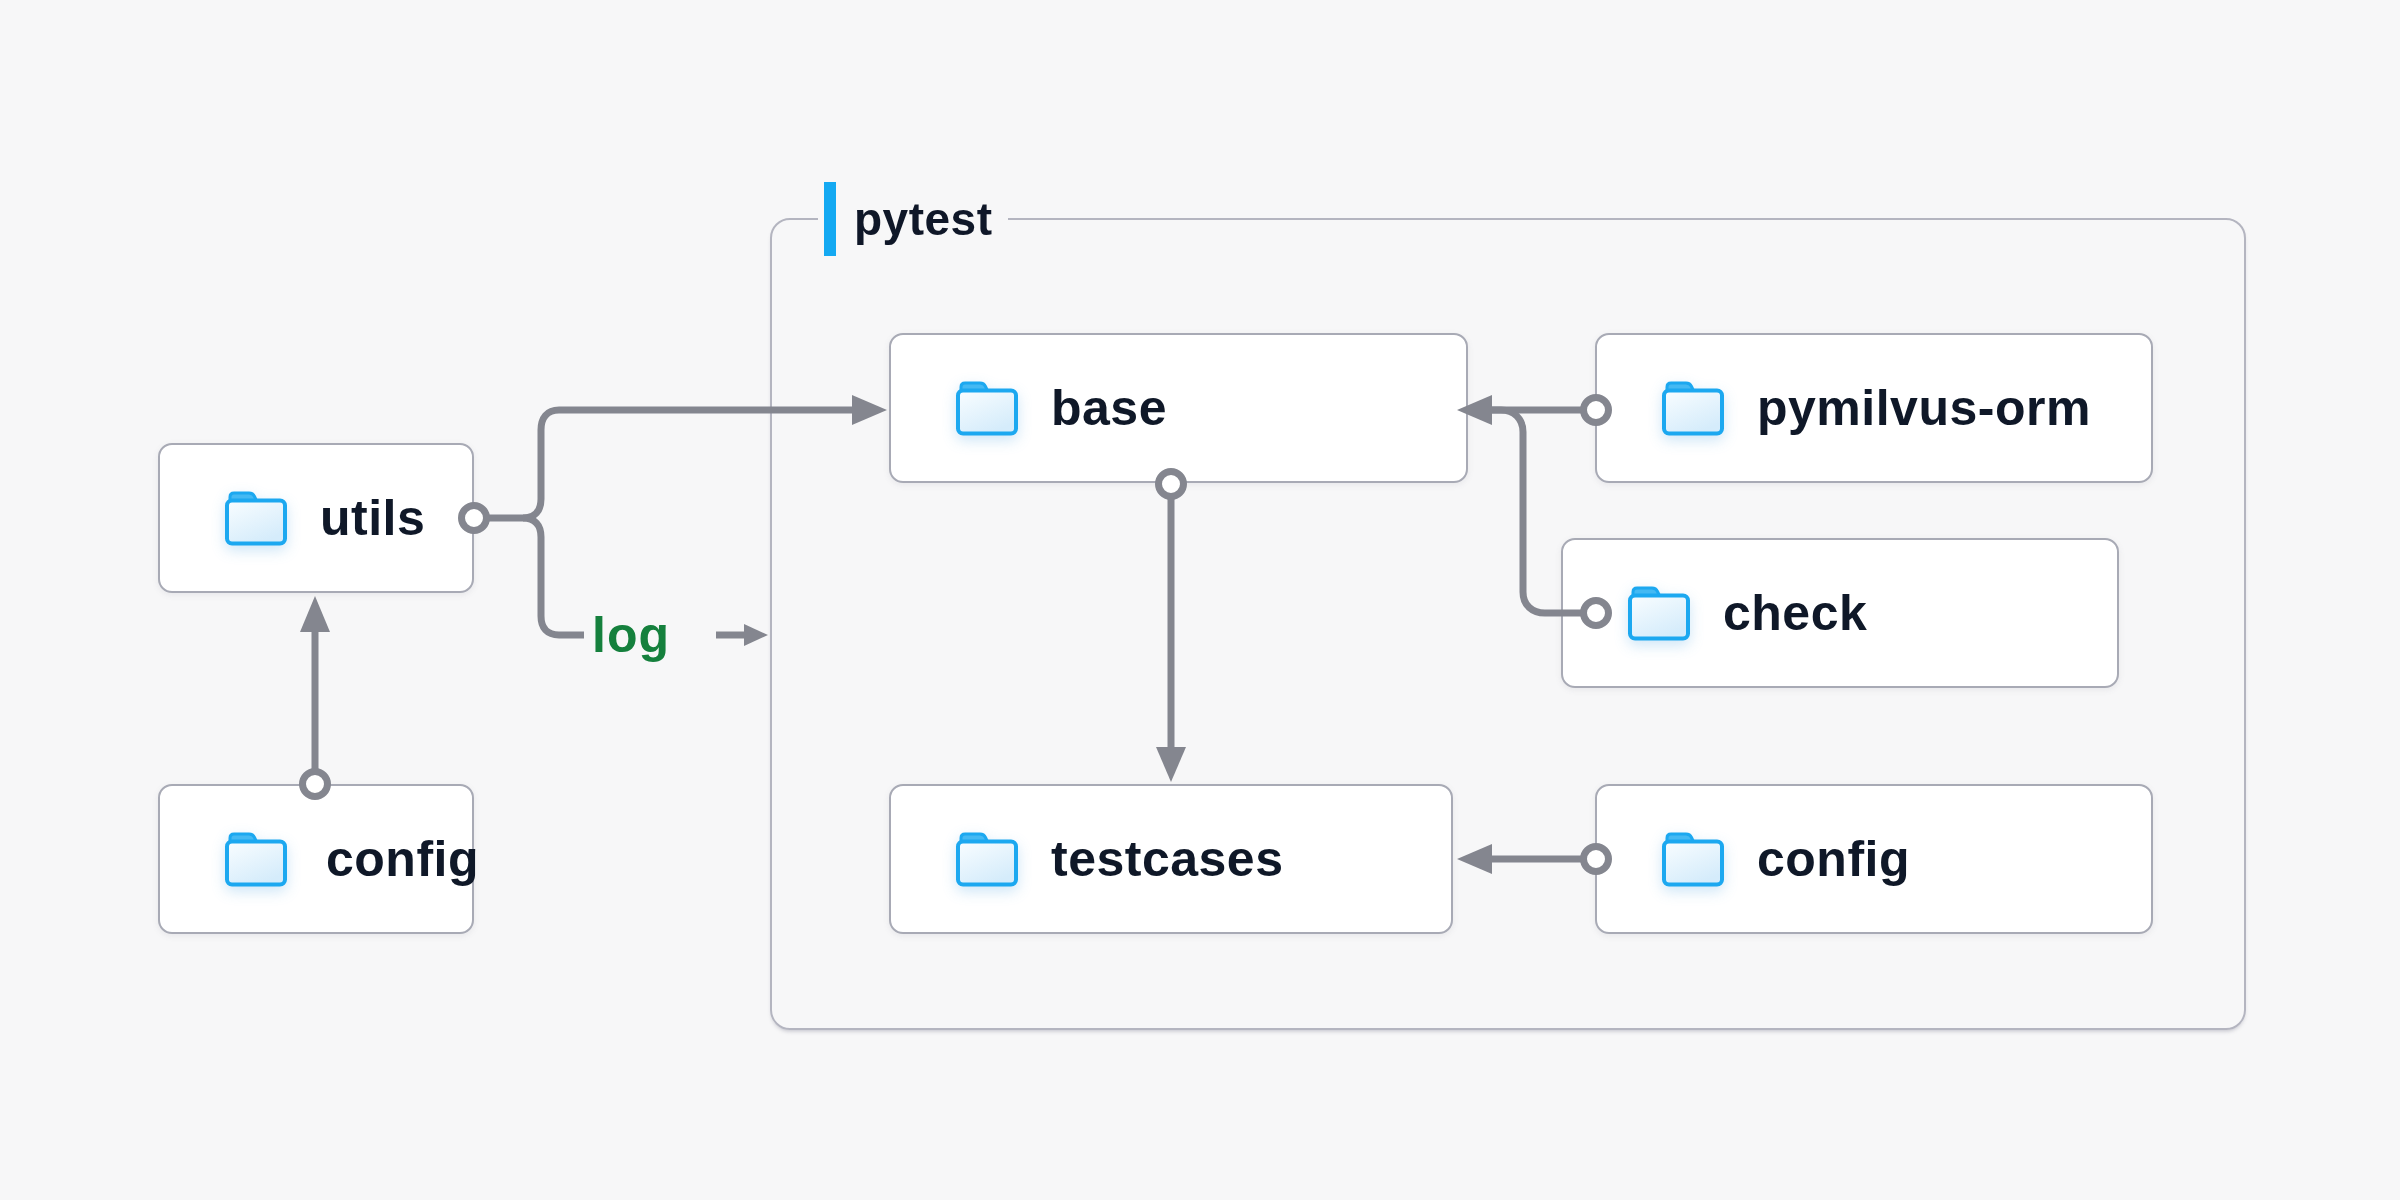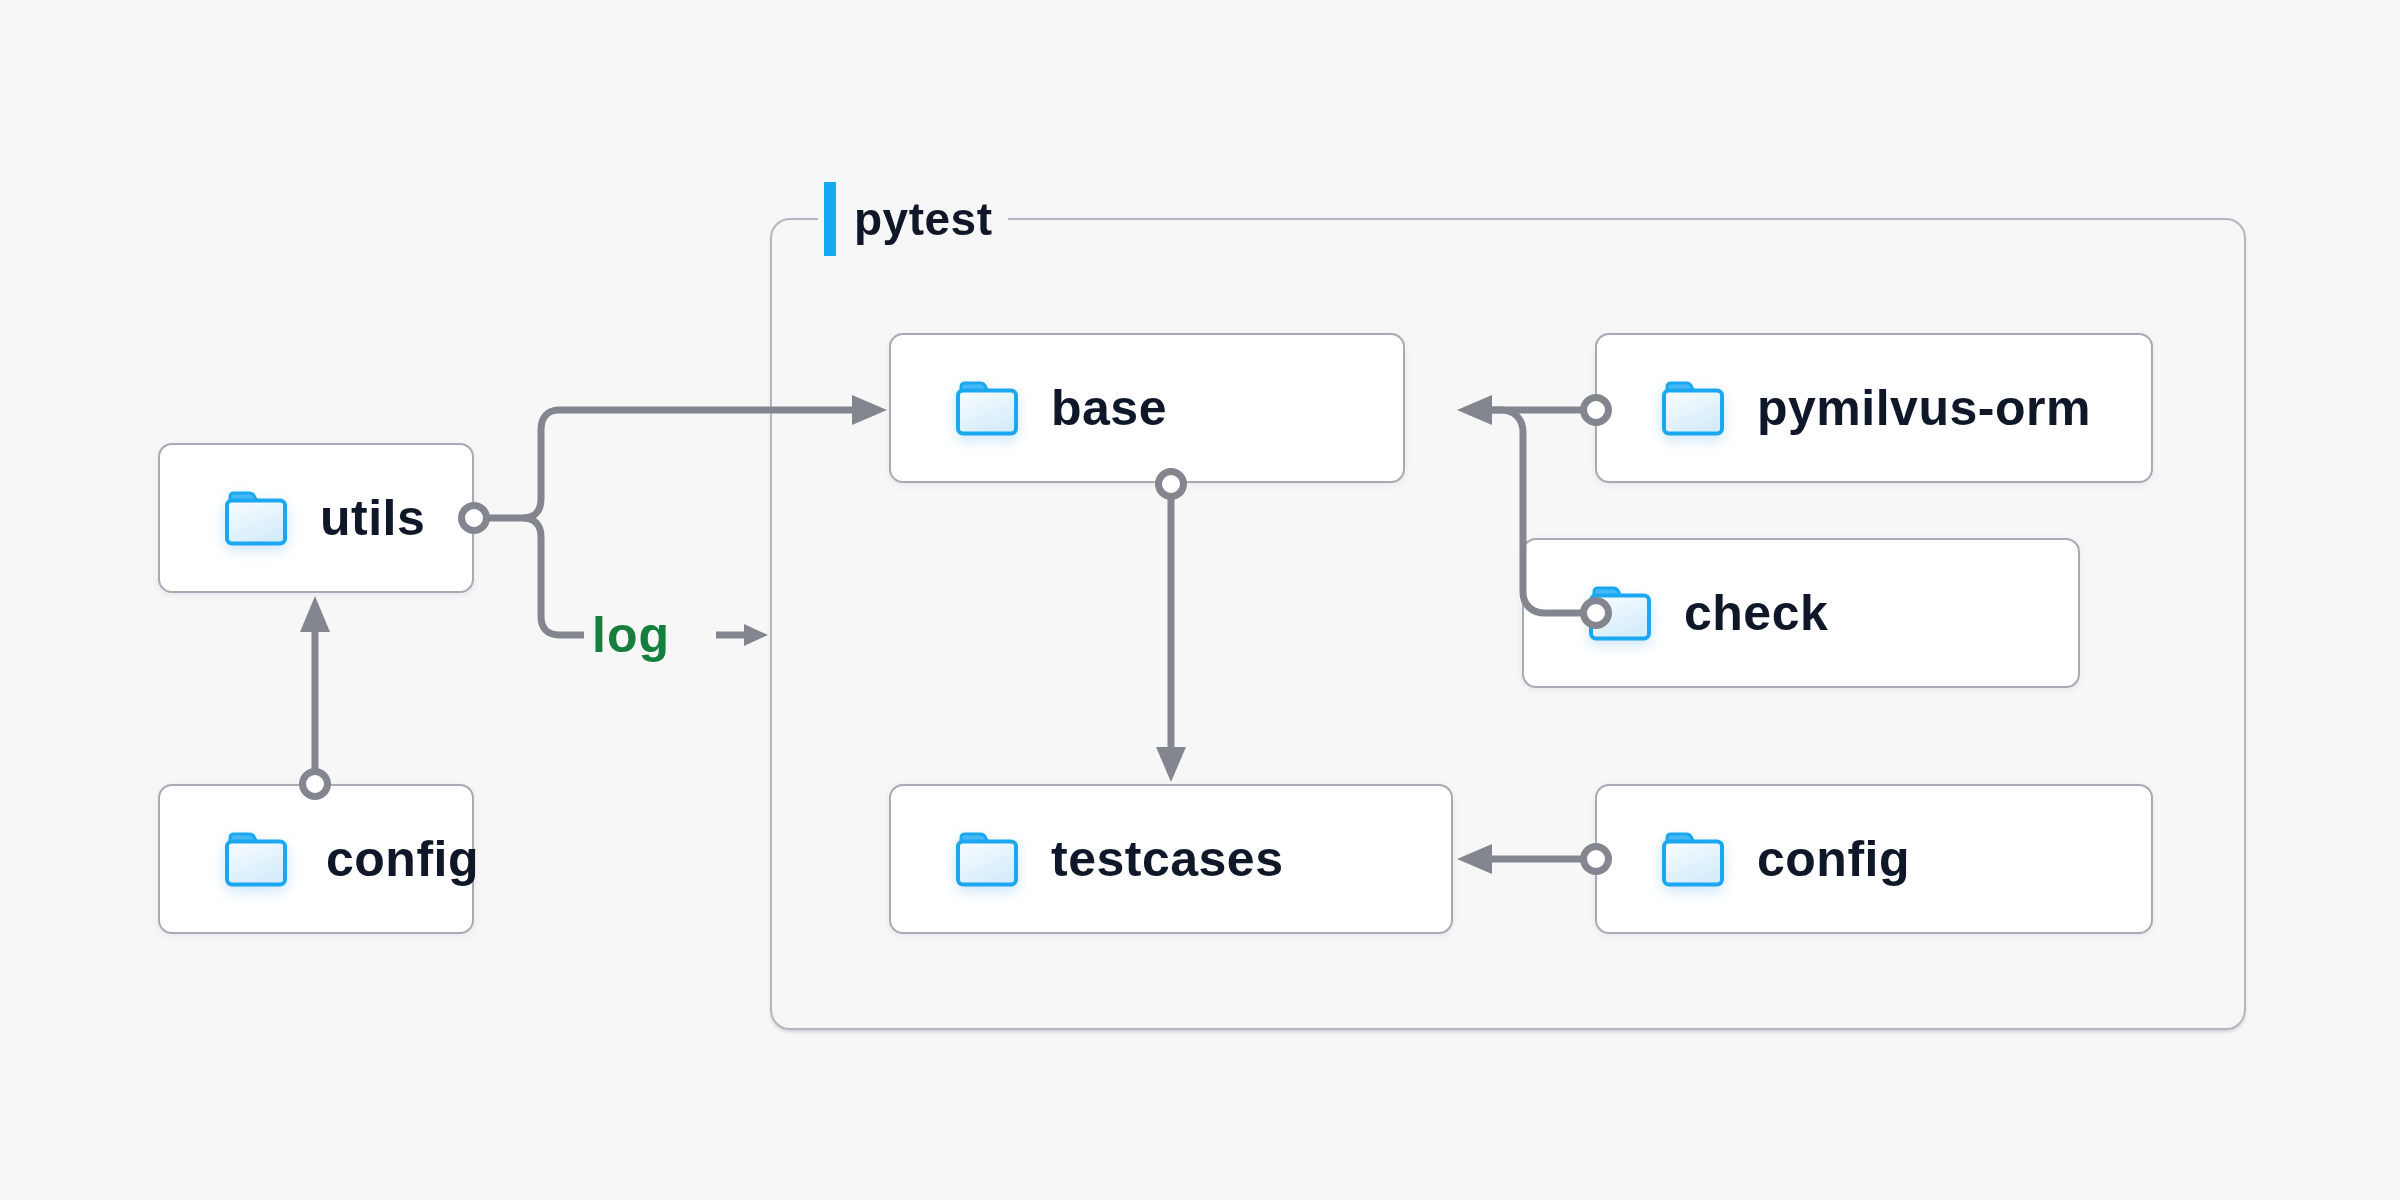--- a/index.html
+++ b/index.html
@@ -34,23 +34,23 @@
     background:#fff;border:2px solid #A8AAB5;border-radius:14px;
     display:flex;align-items:center;gap:30px;
     padding-left:62px;box-sizing:border-box;
     box-shadow:0 2px 6px rgba(100,100,120,.10);
   }
   .node .label{font-size:50px;font-weight:700;color:#0F1828;letter-spacing:.5px;}
   .node svg.folder{flex:0 0 auto;filter:drop-shadow(0 5px 7px rgba(33,140,220,.22));}
 
   .node-utils     {left:158px; top:443px; width:316px;}
   .node-config    {left:158px; top:784px; width:316px;gap:36px;}
-  .node-base      {left:889px; top:333px; width:516px;text-align:center;}
+  .node-base      {left:889px; top:333px; width:579px;text-align:center;}
   .node-pymilvus  {left:1595px;top:333px; width:558px;}
-  .node-check     {left:1522px;top:538px; width:558px;}
+  .node-check     {left:1561px;top:538px; width:558px;}
   .node-testcases {left:889px; top:784px; width:564px;}
   .node-common    {left:1595px;top:784px; width:558px;}
 
   
   svg.edges{position:absolute;inset:0;pointer-events:none;}
   .edge-line{stroke:#84868F;stroke-width:7;fill:none;stroke-linejoin:round;}
   .edge-arrow{fill:#84868F;stroke:none;}
   .edge-port{fill:#FFFFFF;stroke:#84868F;stroke-width:7;}
 
   

